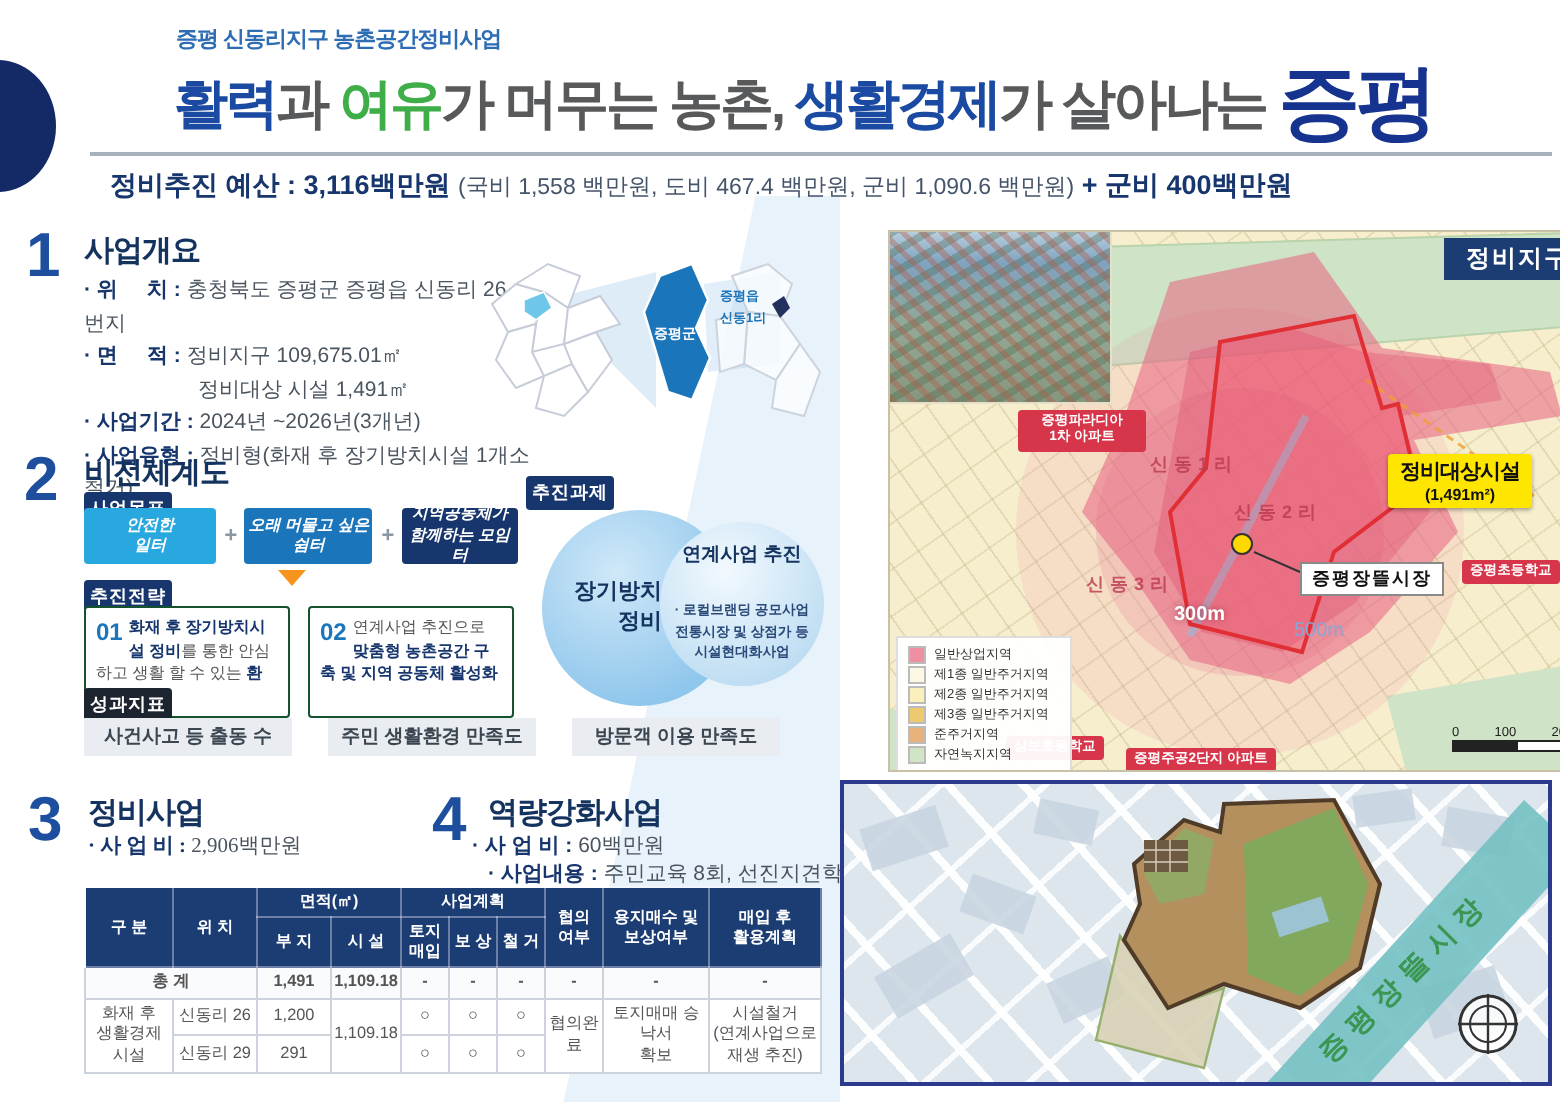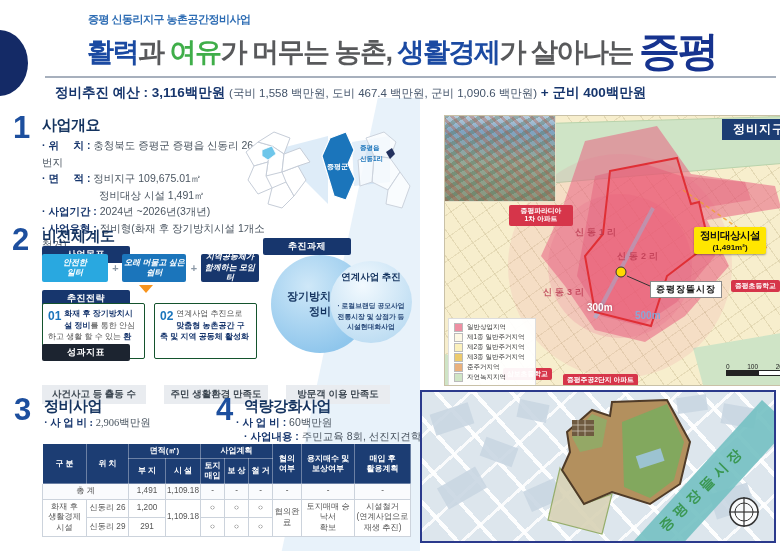--- a/index.html
+++ b/index.html
@@ -23,21 +23,21 @@
   .title .g{color:#3fae49;}
   .title .big{color:#16338f;font-size:41px;margin-left:6px;letter-spacing:-2px;}
   .hr1{left:45px;top:76px;width:731px;height:1.5px;background:#a7b0bd;}
   .budget{left:55px;top:84px;font-size:13.5px;font-weight:800;color:#17366d;white-space:nowrap;}
   .budget .detail{font-weight:500;font-size:11.5px;color:#44546a;}
 
   
   .secnum{font-size:31px;font-weight:800;color:#1d4f9e;line-height:1;}
   .sectitle{font-size:15px;font-weight:800;color:#14335f;letter-spacing:-.5px;}
   .badge{display:inline-block;background:#17366d;color:#fff;font-size:9px;font-weight:700;
-         padding:2px 25px;border-radius:2px;letter-spacing:.5px;}
+         padding:2px 3px;border-radius:2px;letter-spacing:.5px;}
   .badge.dark{background:#1c2430;}
 
   
   .s1rows{left:42px;top:137px;font-size:10.5px;color:#4a5560;line-height:16.5px;width:230px;}
   .s1rows .lb{font-weight:800;color:#17366d;white-space:pre;}
   .indent{padding-left:57px;}
   .minimap{left:238px;top:124px;width:175px;height:102px;}
   .mm-label{position:absolute;font-size:6.5px;font-weight:700;color:#1b75bb;}
   .mm-county{position:absolute;font-size:7px;font-weight:700;color:#fff;}
 
@@ -49,21 +49,21 @@
   .gb2{width:64px;background:#1b75bb;}
   .gb3{width:58px;background:#17366d;}
   .plus{color:#8a97a5;font-weight:800;font-size:11px;}
   .tri{left:139px;top:285px;width:0;height:0;border-left:7px solid transparent;
        border-right:7px solid transparent;border-top:8px solid #f7941d;}
   .strats{left:42px;top:303px;display:flex;gap:9px;}
   .strat{width:91px;background:#fff;border:1px solid #14532d;border-radius:2px;padding:4px 5px;
          font-size:8px;color:#555;line-height:1.45;}
   .strat .n{color:#1b75bb;font-weight:800;font-size:12px;margin-right:3px;float:left;}
   .strat b{color:#17366d;}
-  .kpibar{left:42px;top:359px;width:348px;display:flex;gap:18px;margin-top:26px;}
+  .kpibar{left:42px;top:359px;width:348px;display:flex;gap:18px;}
   .kpicell{flex:1;background:#e9ecf0;text-align:center;font-size:9.5px;font-weight:700;
            color:#3c4650;padding:3px 0;}
   .c1{left:271px;top:255px;width:98px;height:98px;border-radius:50%;z-index:1;
       background:radial-gradient(circle at 38% 32%,#cfe8f8,#8fc6ec 75%);
       display:flex;align-items:center;justify-content:center;text-align:center;
       font-size:11px;font-weight:800;color:#14335f;line-height:1.35;}
   .c2{left:330px;top:261px;width:82px;height:82px;border-radius:50%;z-index:2;
       background:radial-gradient(circle at 40% 30%,#f2f9fe,#bcdcf2 80%);
       display:flex;flex-direction:column;align-items:center;justify-content:center;text-align:center;}
   .c2 .t{font-size:9.5px;font-weight:800;color:#14335f;margin-bottom:17px;}
@@ -73,21 +73,21 @@
   .s34row{font-size:10.5px;color:#4a5560;}
   .s34row .lb{font-weight:800;color:#17366d;white-space:pre;}
 
   
   .ptable{left:42px;top:443px;width:368px;border-collapse:collapse;table-layout:fixed;
           font-size:8.2px;color:#555;}
   .ptable th{background:#1c3d73;color:#fff;font-weight:700;border:1px solid rgba(255,255,255,.35);
              padding:2px 1px;line-height:1.25;font-size:8px;}
   .ptable td{border:1px solid #ccd3dc;text-align:center;padding:2px 1px;line-height:1.3;
              background:#fff;}
-  .ptable tr.tot td{background:#fafbfd;}
+  .ptable tr.tot td{background:#fafbfd;font-weight:bold;}
 
   
   .map1{left:420px;top:115px;width:356px;height:271px;border:1px solid #c9c1a7;box-sizing:border-box;
         background:
           repeating-linear-gradient(55deg,transparent 0 14px,rgba(185,170,125,.30) 14px 15px),
           repeating-linear-gradient(-35deg,transparent 0 18px,rgba(185,170,125,.26) 18px 19px),
           #f7eecd;
         overflow:hidden;margin-left:24px;}
   .map1 svg{position:absolute;left:0;top:0;}
   .maptag{position:absolute;right:3px;top:3px;background:#1c3d73;color:#fff;font-weight:800;
@@ -103,21 +103,21 @@
   .district{position:absolute;color:#bb3950;font-weight:700;font-size:9px;letter-spacing:3px;
             opacity:.8;z-index:3;}
   .target{position:absolute;left:249px;top:111px;background:#ffe600;color:#111;text-align:center;
           padding:2px 6px;border-radius:2px;box-shadow:0 1px 2px rgba(0,0,0,.35);z-index:5;}
   .target .tt{font-size:10.5px;font-weight:800;letter-spacing:-.5px;}
   .target .ta{font-size:8px;font-weight:700;}
   .market{position:absolute;left:205px;top:165px;background:#fff;border:1px solid #8a8a8a;
           color:#111;font-size:9px;font-weight:800;padding:1px 5px;z-index:5;letter-spacing:1px;}
   .ring1{position:absolute;left:142px;top:186px;color:#fff;font-weight:700;font-size:10px;
          text-shadow:0 0 3px rgba(120,40,60,.6);z-index:3;}
-  .ring2{position:absolute;left:190px;top:194px;color:#8aa6d6;font-weight:700;font-size:10px;z-index:3;}
+  .ring2{position:absolute;left:202px;top:194px;color:#8aa6d6;font-weight:400;font-size:10px;z-index:3;}
   .legend{position:absolute;left:3px;top:202px;width:88px;background:rgba(255,255,255,.95);
           border:1px solid #ddd;padding:3px 5px;z-index:6;box-sizing:border-box;}
   .lrow{display:flex;align-items:center;gap:4px;height:10px;}
   .lsw{width:7px;height:7px;border:1px solid #bbb;flex:0 0 auto;}
   .ltx{font-size:6.5px;color:#333;white-space:nowrap;}
   .scalebar{position:absolute;right:7px;top:247px;width:66px;z-index:6;}
   .scalenums{display:flex;justify-content:space-between;font-size:6.5px;color:#222;}
   .scaleseg{display:flex;height:4px;border:1px solid #222;}
   .scaleseg div{flex:1;}
 

